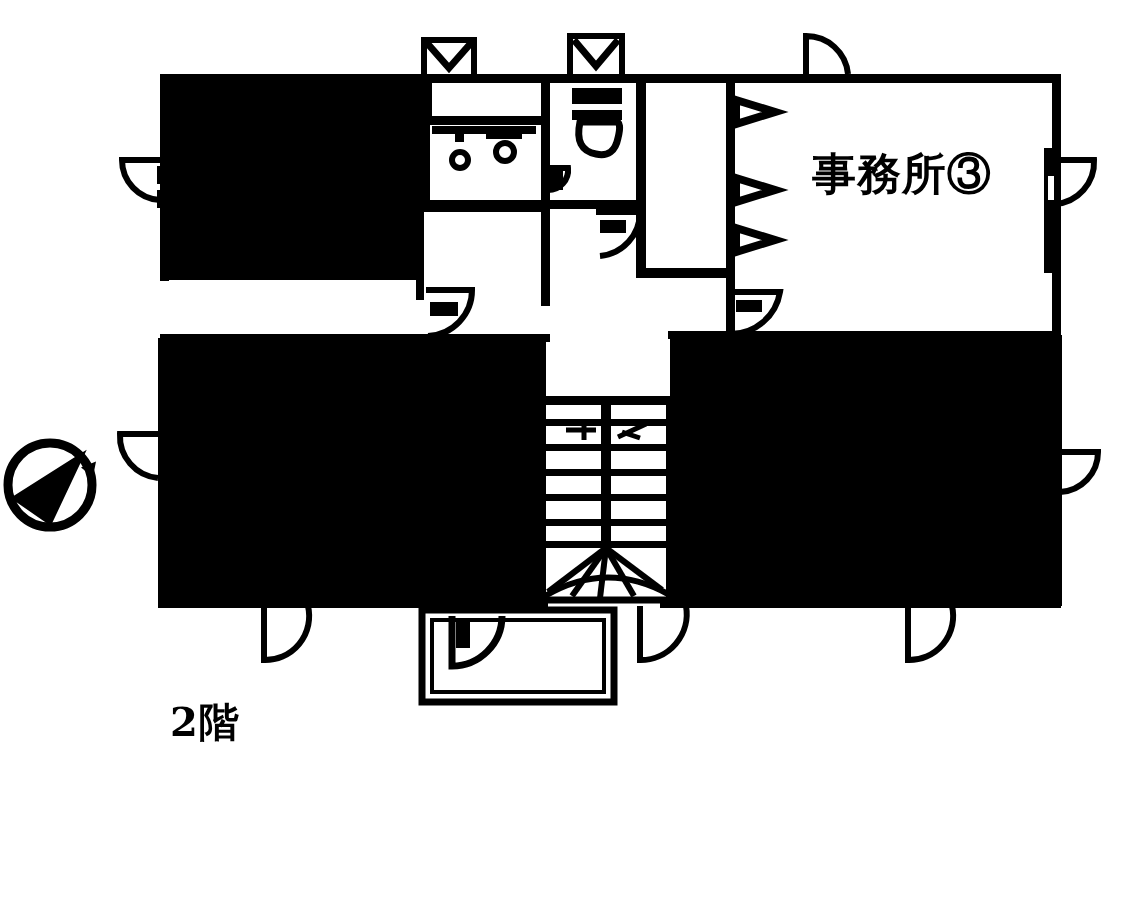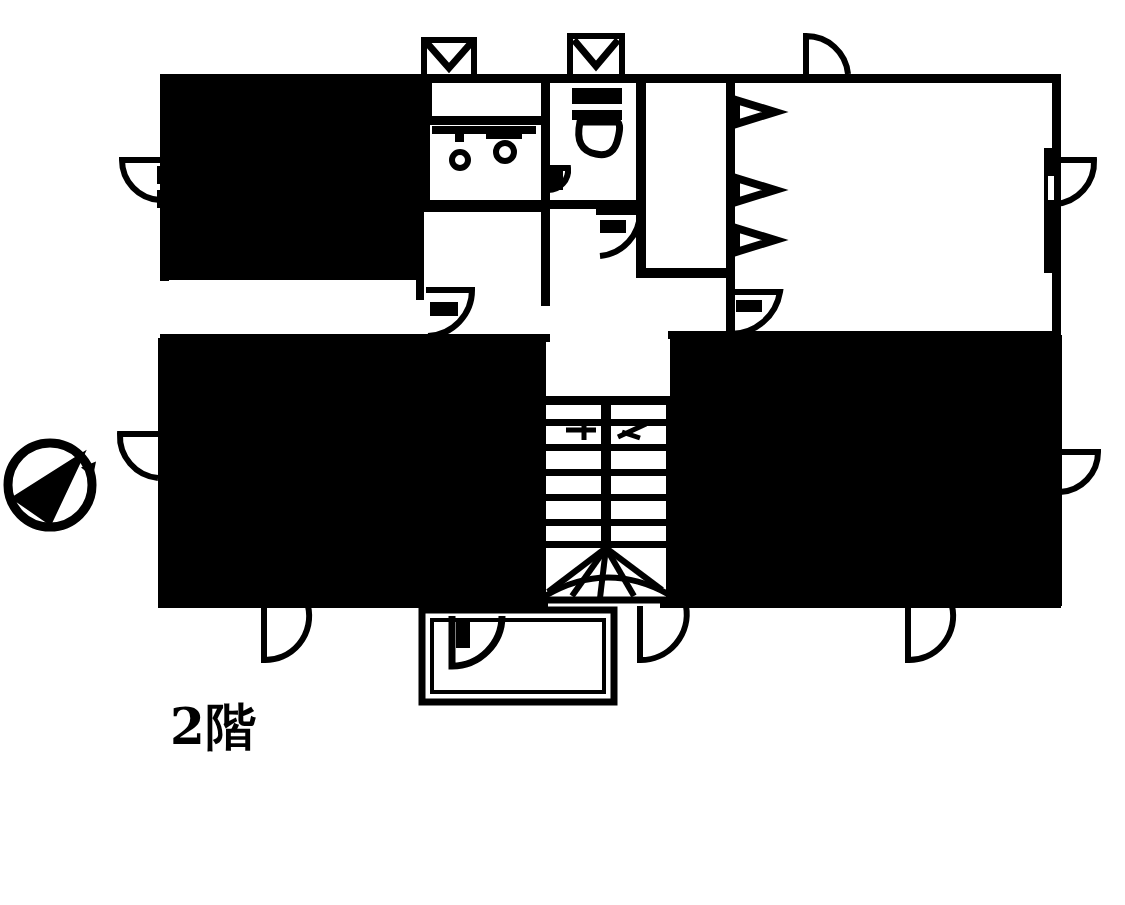--- a/index.html
+++ b/index.html
@@ -38,21 +38,21 @@
     user-select: none;
   }
   #room-label-office {
     left: 812px;
     top: 152px;
     font-size: 44px;
   }
   #floor-label {
     left: 170px;
     top: 702px;
-    font-size: 50px;
+    font-size: 40px;
   }
 </style>
 </head>
 <body>
 
 <div id="plan-root">
 
   <svg id="floorplan-svg" viewBox="0 0 1125 905" xmlns="http://www.w3.org/2000/svg">
 
     <rect x="0" y="0" width="1125" height="905" fill="#ffffff"></rect>
@@ -213,16 +213,17 @@
     </g>
 
     <g>
       <circle cx="50" cy="485" r="42" fill="none" stroke="#000000" stroke-width="9"></circle>
       <path d="M82,455 L14,498 L50,523 Z" fill="#000000" stroke="#000000" stroke-width="4"></path>
       <path d="M84,468 l10,-4 l-2,10 Z" fill="#000000" stroke="#000000" stroke-width="3"></path>
     </g>
 
   </svg>
 
+  <div class="plan-label" id="room-label-office">事務所③</div>
 
   <div class="plan-label" id="floor-label">2階</div>
 
 </div>
 
 </body></html>

